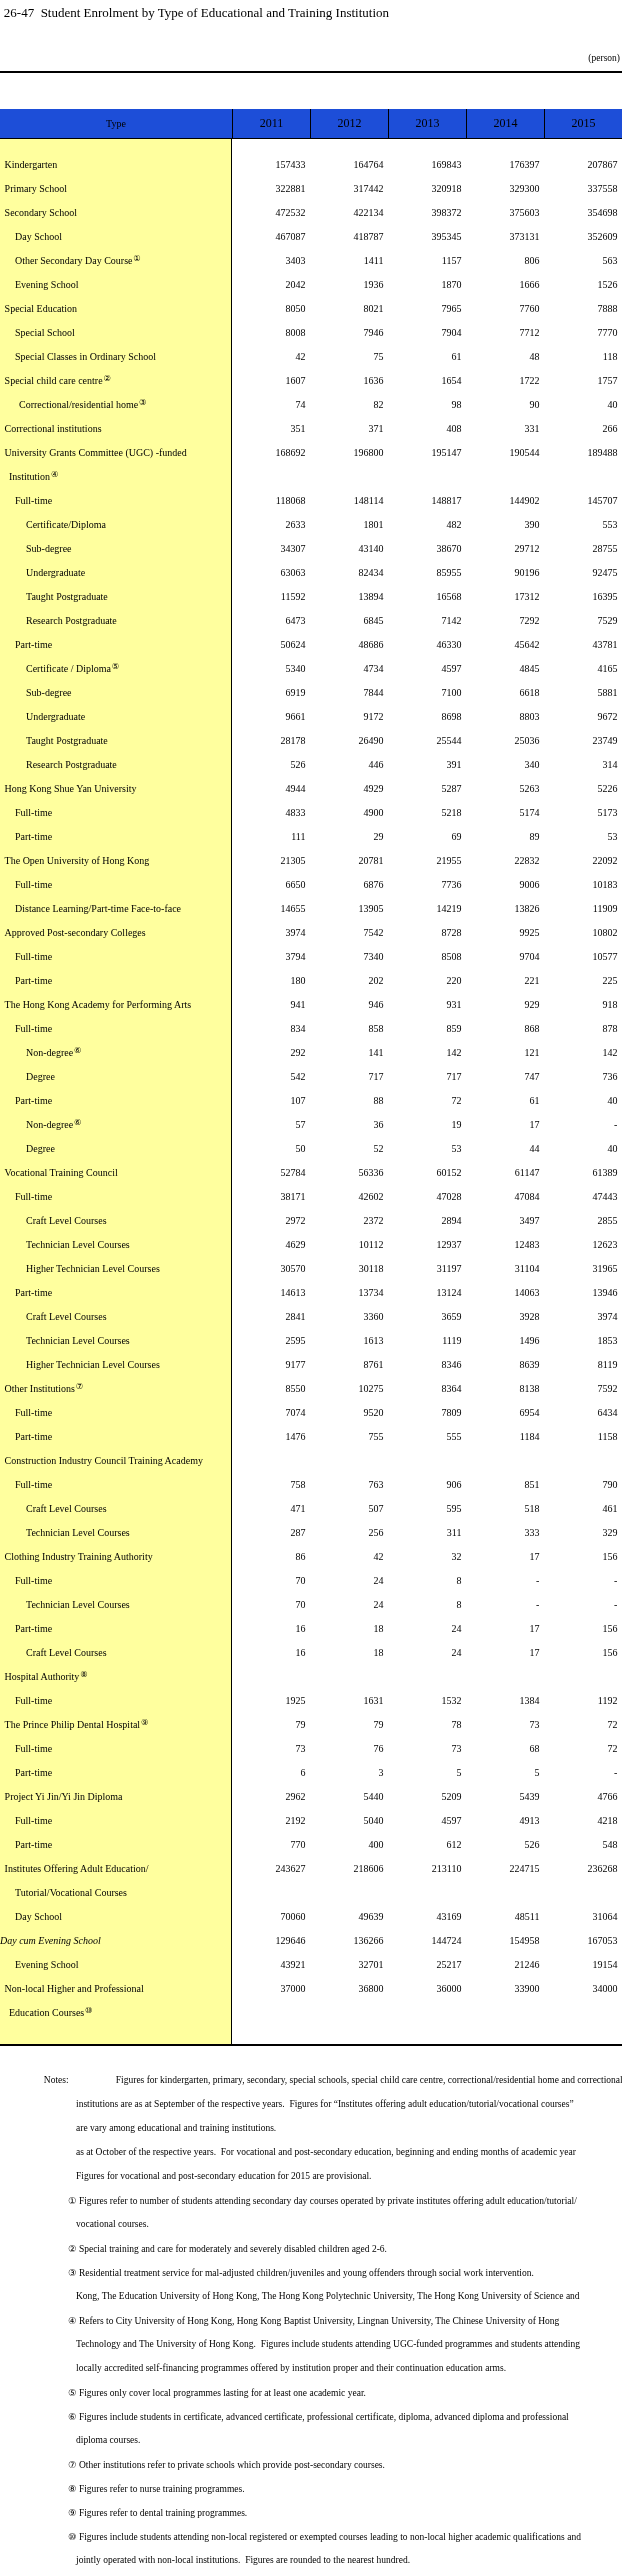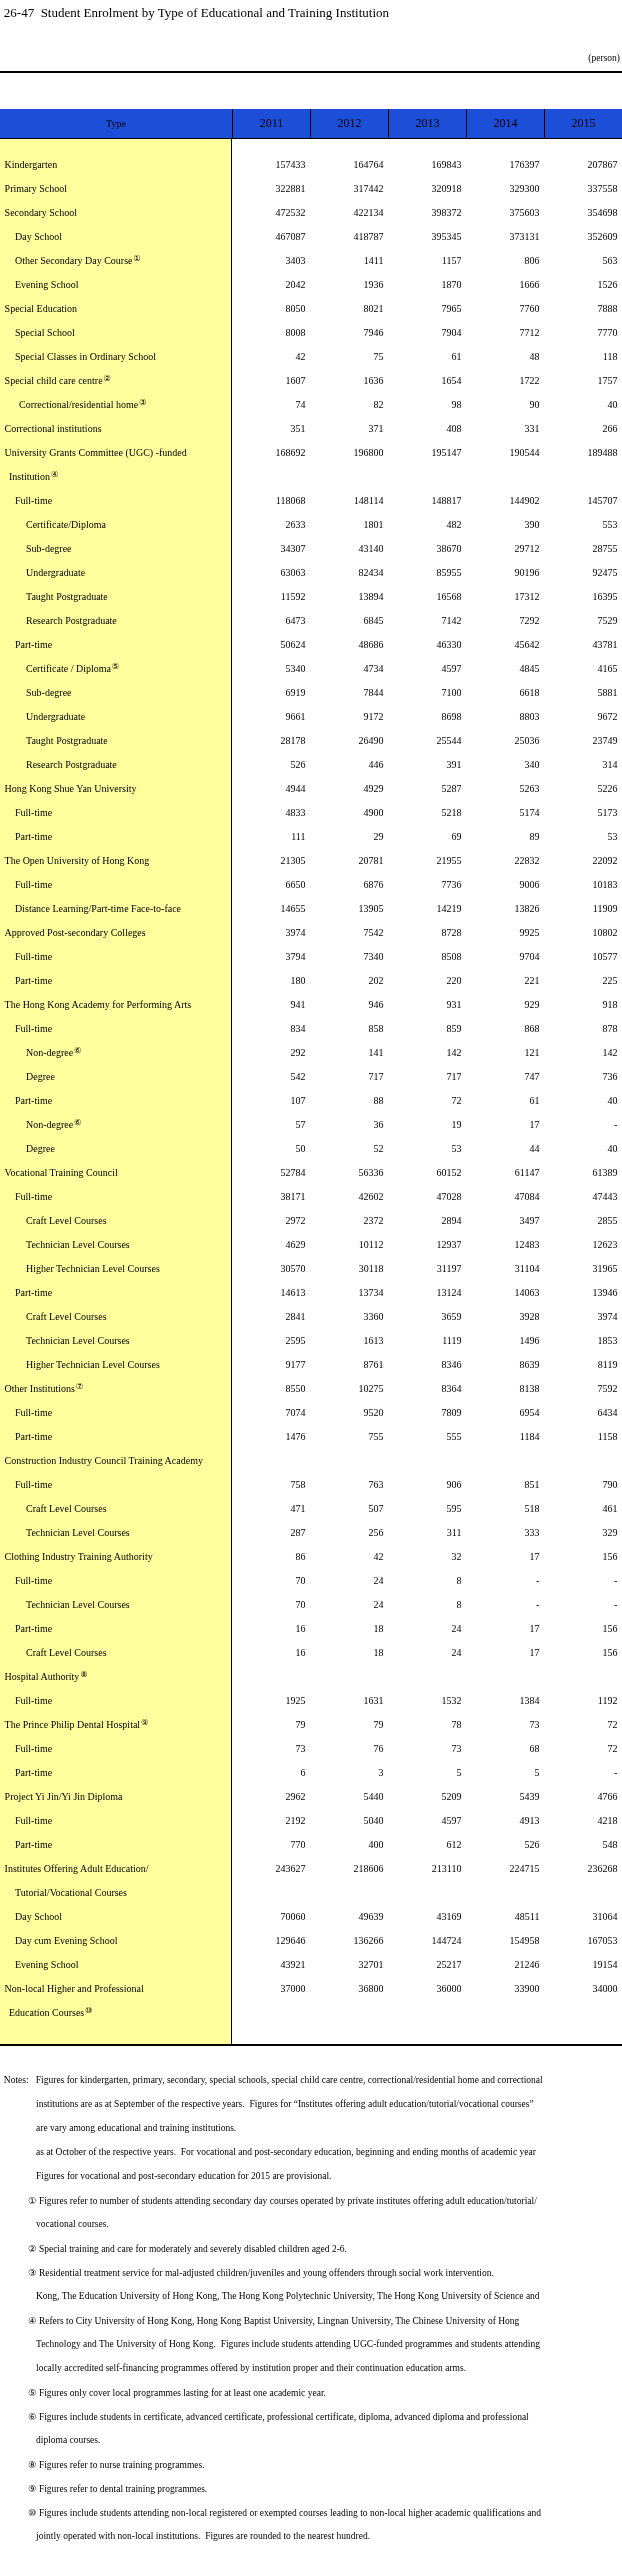--- a/index.html
+++ b/index.html
@@ -19,21 +19,21 @@
   .t-body::before{content:"";position:absolute;left:0;top:0;bottom:0;width:232px;
                   background:#ffff9e;border-right:0.8px solid #000;box-sizing:border-box;}
   .t-row{display:flex;height:24px;align-items:center;position:relative;}
   .t-label{width:232px;box-sizing:border-box;font-size:10px;display:flex;align-items:center;}
   .lbl-text{white-space:pre;}
   .fnm{font-size:8.3px;position:relative;top:-3px;margin-left:0.8px;}
   .t-val{width:78px;box-sizing:border-box;text-align:right;padding-right:4.6px;font-size:10px;}
 
   .notes{position:absolute;left:0;top:2068px;width:623px;font-size:9.5px;}
   .n-line{height:24px;display:flex;align-items:center;}
-  .n-line span{white-space:pre;}
+  .n-line span{white-space:pre;margin-left:40px;}
   .n-first{padding-left:3.8px;}
   .n-first .n-prefix{display:inline-block;width:32px;white-space:pre;}
   .n-body{padding-left:36px;}
   .n-note{padding-left:28px;}
   .n-cont{padding-left:36px;}
 </style>
 </head>
 <body>
 
 <div class="page">
@@ -796,21 +796,21 @@
           <div class="t-label" style="padding-left: 15px;">
             <span class="lbl-text">Day School</span>
           </div>
           <div class="t-val">70060</div>
           <div class="t-val">49639</div>
           <div class="t-val">43169</div>
           <div class="t-val">48511</div>
           <div class="t-val">31064</div>
         </div>
         <div class="t-row">
-          <div class="t-label" style="padding-left: 15px;">
+          <div class="t-label" style=" font-style: italic;">
             <span class="lbl-text">Day cum Evening School</span>
           </div>
           <div class="t-val">129646</div>
           <div class="t-val">136266</div>
           <div class="t-val">144724</div>
           <div class="t-val">154958</div>
           <div class="t-val">167053</div>
         </div>
         <div class="t-row">
           <div class="t-label" style="padding-left: 15px;">
@@ -891,20 +891,23 @@
       <div class="n-line n-note">
         <span>⑤ Figures only cover local programmes lasting for at least one academic year.</span>
       </div>
       <div class="n-line n-note">
         <span>⑥ Figures include students in certificate, advanced certificate, professional certificate, diploma, advanced diploma and professional</span>
       </div>
       <div class="n-line n-cont">
         <span>diploma courses.</span>
       </div>
       <div class="n-line n-note">
+        <span>⑦ Other institutions refer to private schools which provide post-secondary courses.</span>
+      </div>
+      <div class="n-line n-note">
         <span>⑧ Figures refer to nurse training programmes.</span>
       </div>
       <div class="n-line n-note">
         <span>⑨ Figures refer to dental training programmes.</span>
       </div>
       <div class="n-line n-note">
         <span>⑩ Figures include students attending non-local registered or exempted courses leading to non-local higher academic qualifications and</span>
       </div>
       <div class="n-line n-cont">
         <span>jointly operated with non-local institutions.  Figures are rounded to the nearest hundred.</span>

